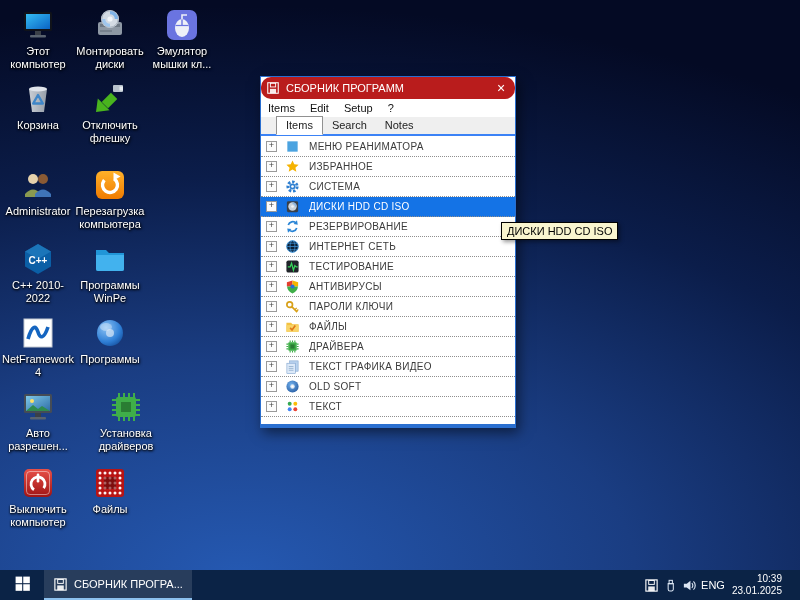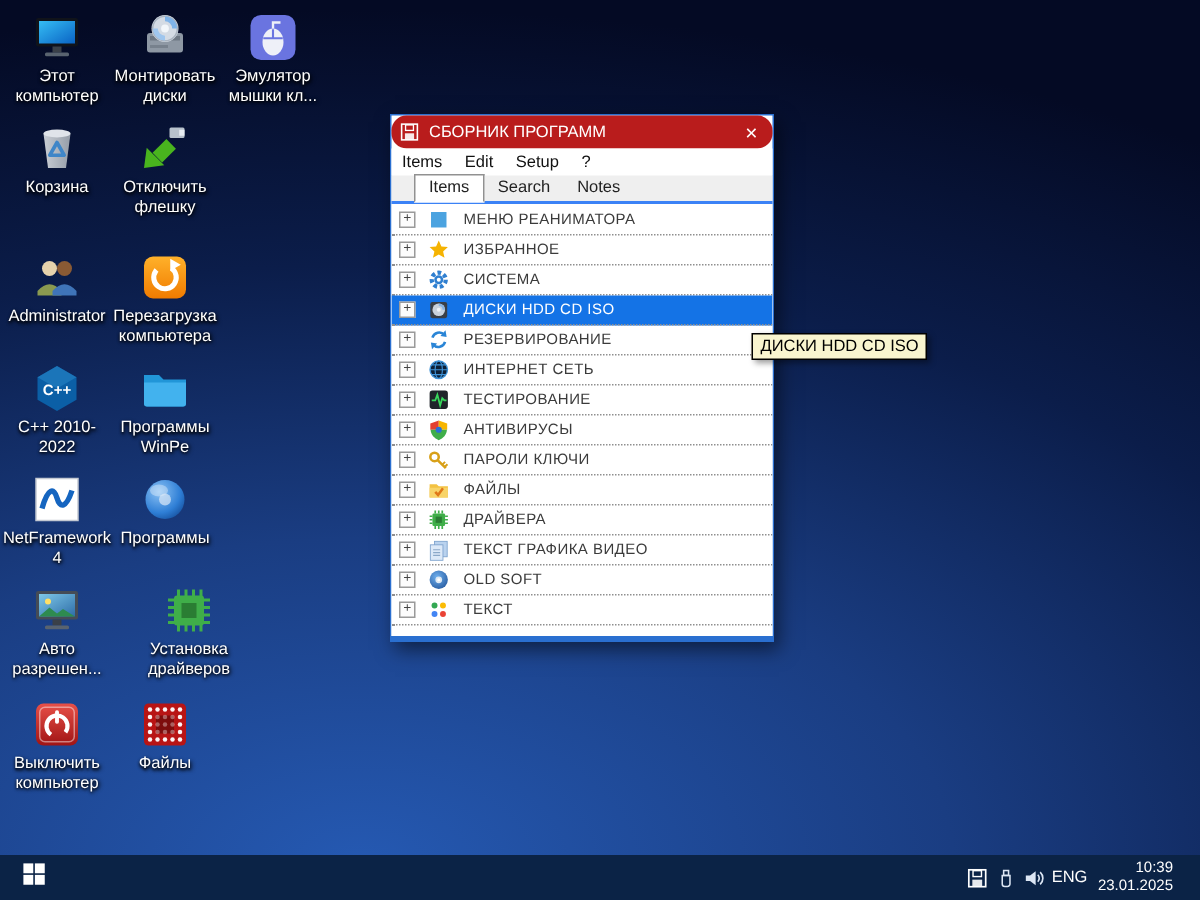--- a/index.html
+++ b/index.html
@@ -494,20 +494,30 @@
 
   <div class="taskbar">
     <div class="start">
       <span id="start-ico"><svg viewBox="0 0 16 16">
             <rect x="1.5" y="1.5" width="6.2" height="6.2" fill="#fff"></rect>
             <rect x="8.7" y="1.5" width="6.2" height="6.2" fill="#fff"></rect>
             <rect x="1.5" y="8.7" width="6.2" height="6.2" fill="#fff"></rect>
             <rect x="8.7" y="8.7" width="6.2" height="6.2" fill="#fff"></rect>
           </svg></span>
     </div>
+    <div class="taskbtn">
+      <span class="tb-icon" id="taskbtn-ico">
+          <svg viewBox="0 0 16 16">
+            <rect x="2" y="2" width="12" height="12" fill="none" stroke="#fff" stroke-width="1.2"></rect>
+            <rect x="5" y="2.6" width="6" height="4.2" fill="none" stroke="#fff" stroke-width="1"></rect>
+            <rect x="4.5" y="9" width="7" height="5" fill="#fff" opacity=".9"></rect>
+          </svg>
+        </span>
+      <span class="tb-label">СБОРНИК ПРОГРА...</span>
+    </div>
     <div class="tray">
       <span class="tray-icon" id="tray-0">
           <svg viewBox="0 0 16 16">
             <rect x="2" y="2" width="12" height="12" fill="none" stroke="#fff" stroke-width="1.2"></rect>
             <rect x="5" y="2.6" width="6" height="4.2" fill="none" stroke="#fff" stroke-width="1"></rect>
             <rect x="4.5" y="9" width="7" height="5" fill="#fff" opacity=".9"></rect>
           </svg>
         </span>
       <span class="tray-icon" id="tray-1">
           <svg viewBox="0 0 16 16">

